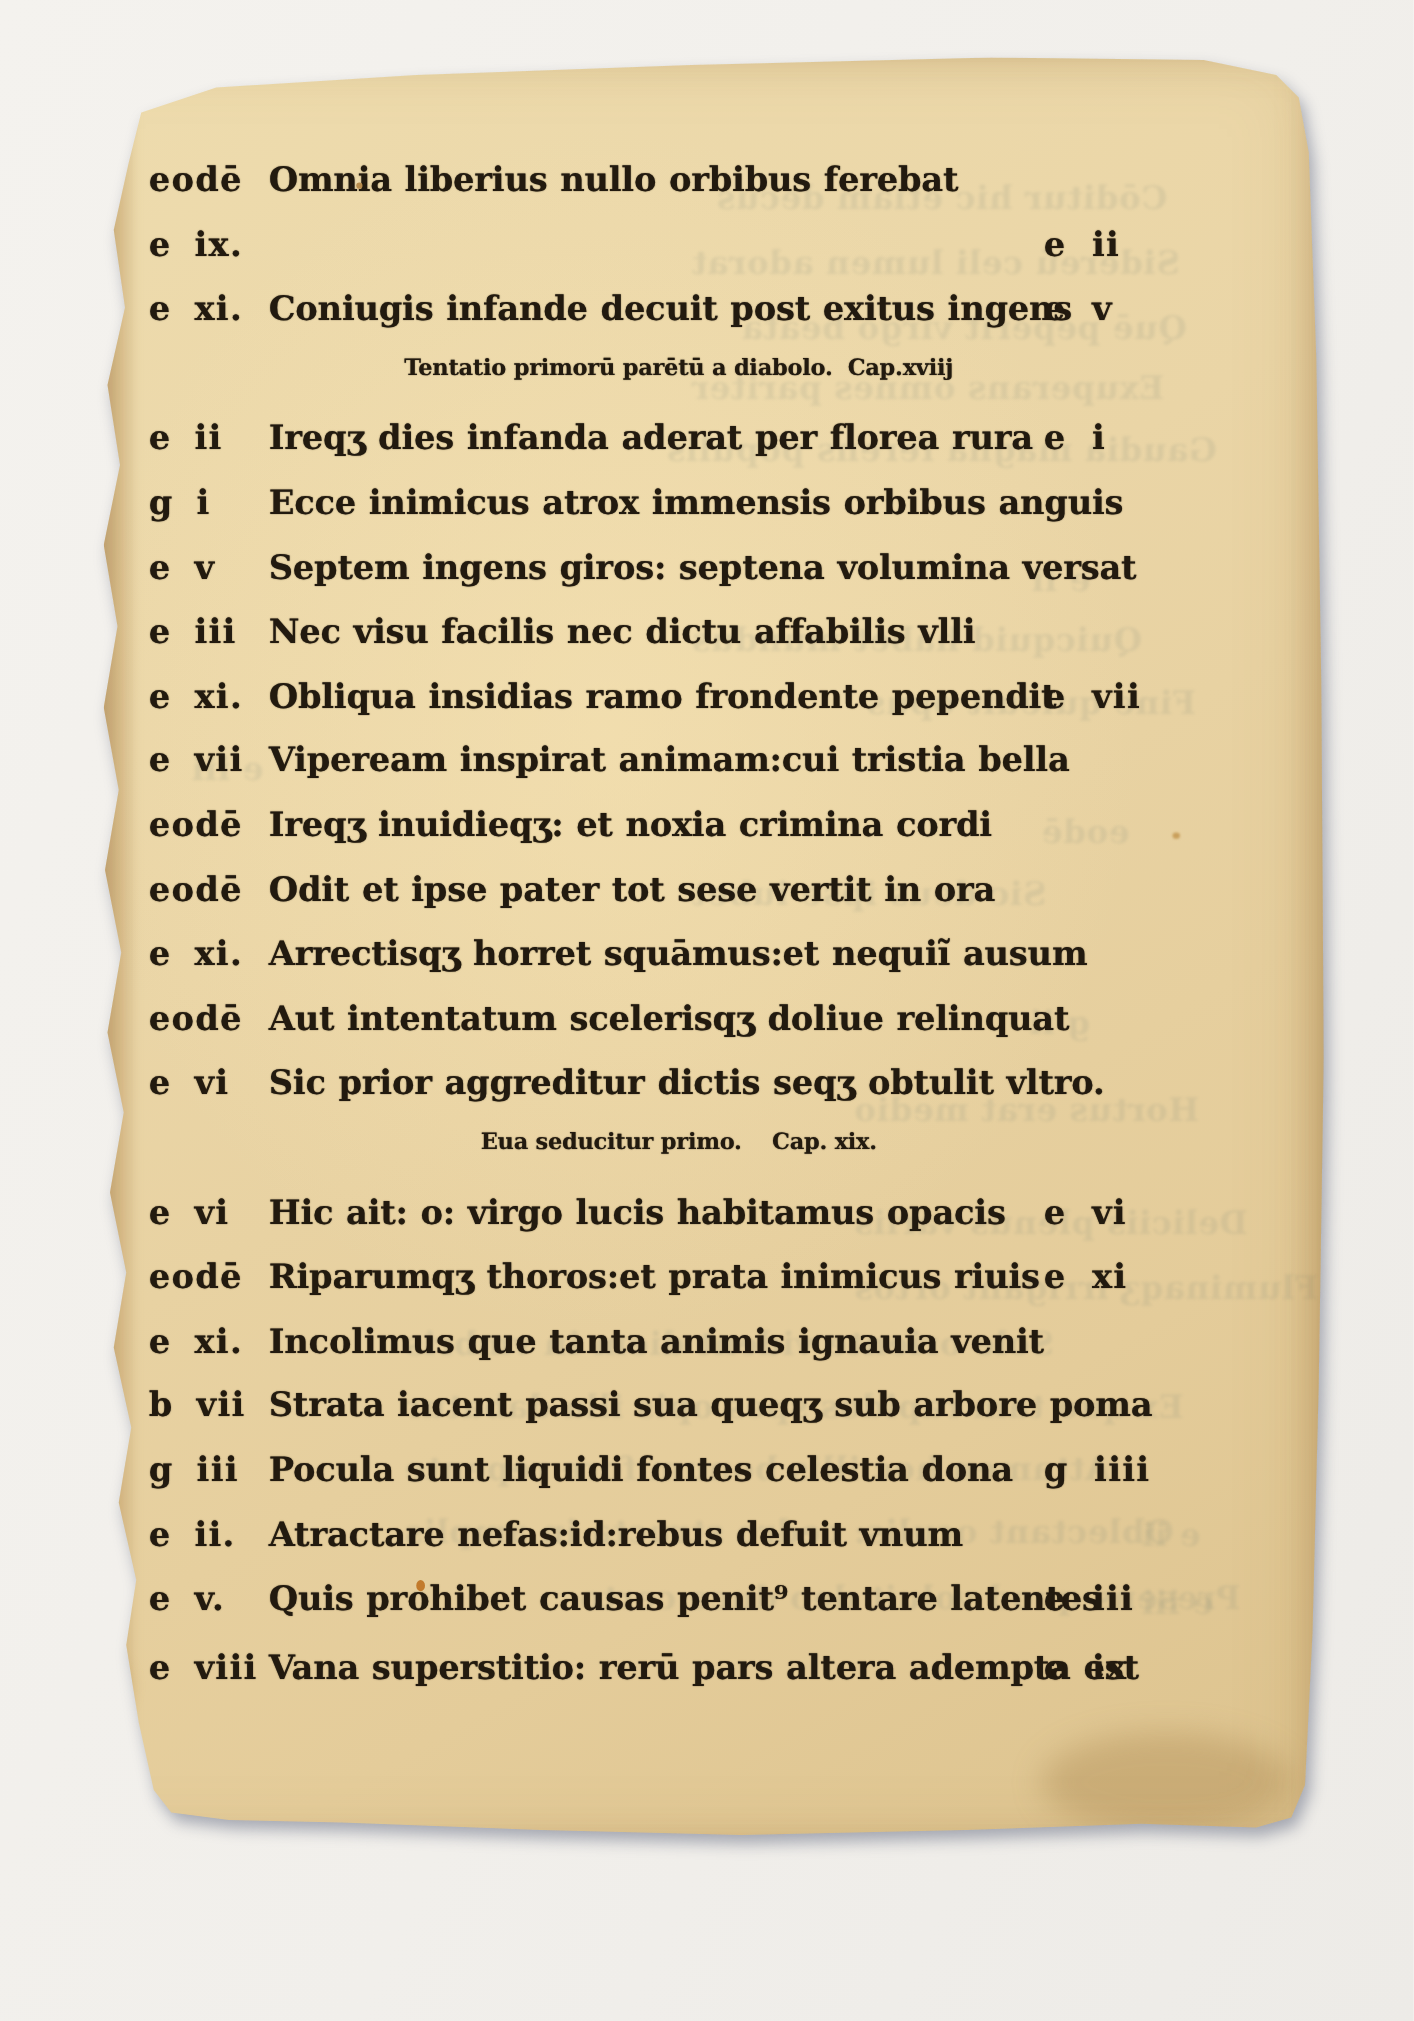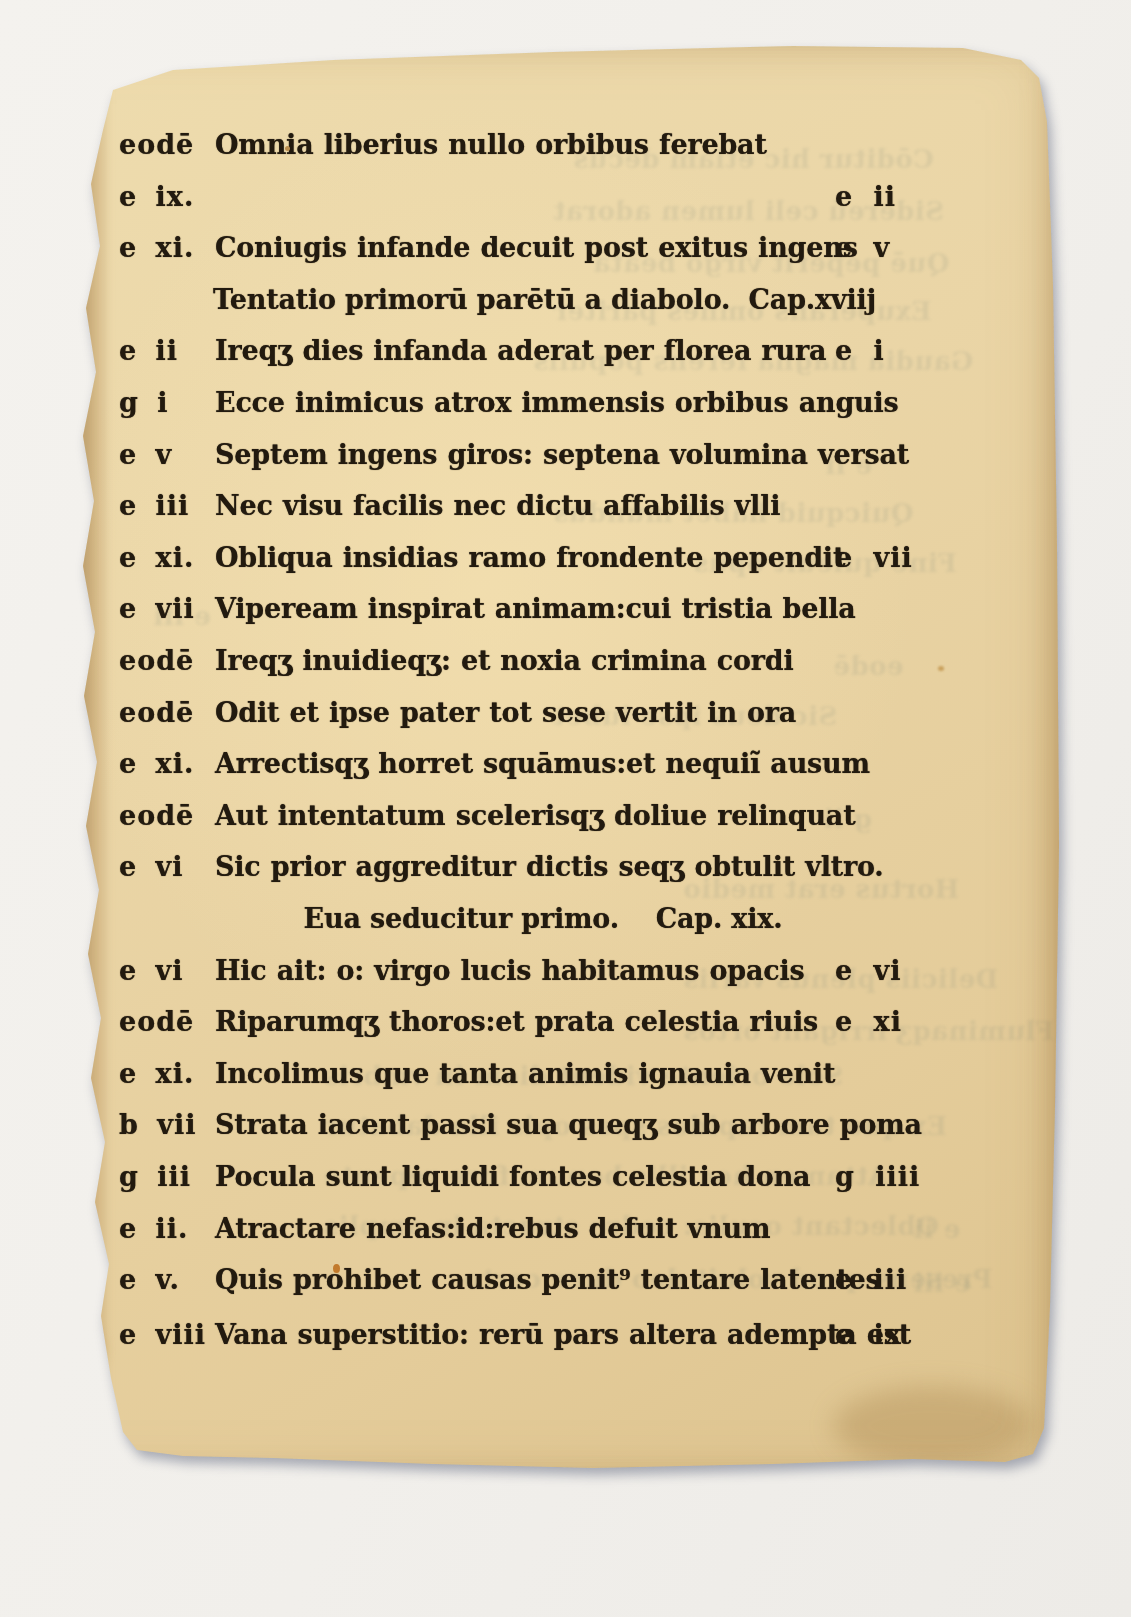--- a/index.html
+++ b/index.html
@@ -58,21 +58,21 @@
     white-space:nowrap;letter-spacing:-0.2px;word-spacing:1px;
     text-shadow:0 0 1px rgba(35,25,12,.75);
   }
   .rlbl{
     position:absolute;left:802px;width:180px;font-weight:700;font-size:27px;
     letter-spacing:1px;word-spacing:10px;white-space:nowrap;
     text-shadow:0 0 1px rgba(35,25,12,.75);
   }
   .row.heading .txt-h{
     position:absolute;left:180px;width:660px;text-align:center;font-weight:700;
-    font-size:27px;white-space:pre;letter-spacing:-0.2px;
+    font-size:18px;white-space:pre;letter-spacing:-0.2px;
     text-shadow:0 0 1px rgba(35,25,12,.75);
   }
 </style>
 </head>
 <body>
 
 <div class="scan-noise"></div>
 
 <div class="page-wrap">
   <div class="page">
@@ -167,21 +167,21 @@
         <div class="row heading" style="top: 877px;">
           <span class="txt-h">Eua seducitur primo.    Cap. xix.</span>
         </div>
         <div class="row" style="top: 928.6px;">
           <span class="lbl">e vi</span>
           <span class="txt">Hic ait: o: virgo lucis habitamus opacis</span>
           <span class="rlbl">e vi</span>
         </div>
         <div class="row" style="top: 980.2px;">
           <span class="lbl">eodē</span>
-          <span class="txt">Riparumqʒ thoros:et prata celestia riuis</span>
+          <span class="txt">Riparumqʒ thoros:et prata inimicus riuis</span>
           <span class="rlbl">e xi</span>
         </div>
         <div class="row" style="top: 1031.8px;">
           <span class="lbl">e xi.</span>
           <span class="txt">Incolimus que tanta animis ignauia venit</span>
         </div>
         <div class="row" style="top: 1083.4px; text-decoration: underline;">
           <span class="lbl">b vii</span>
           <span class="txt">Strata iacent passi sua queqʒ sub arbore poma</span>
         </div>

